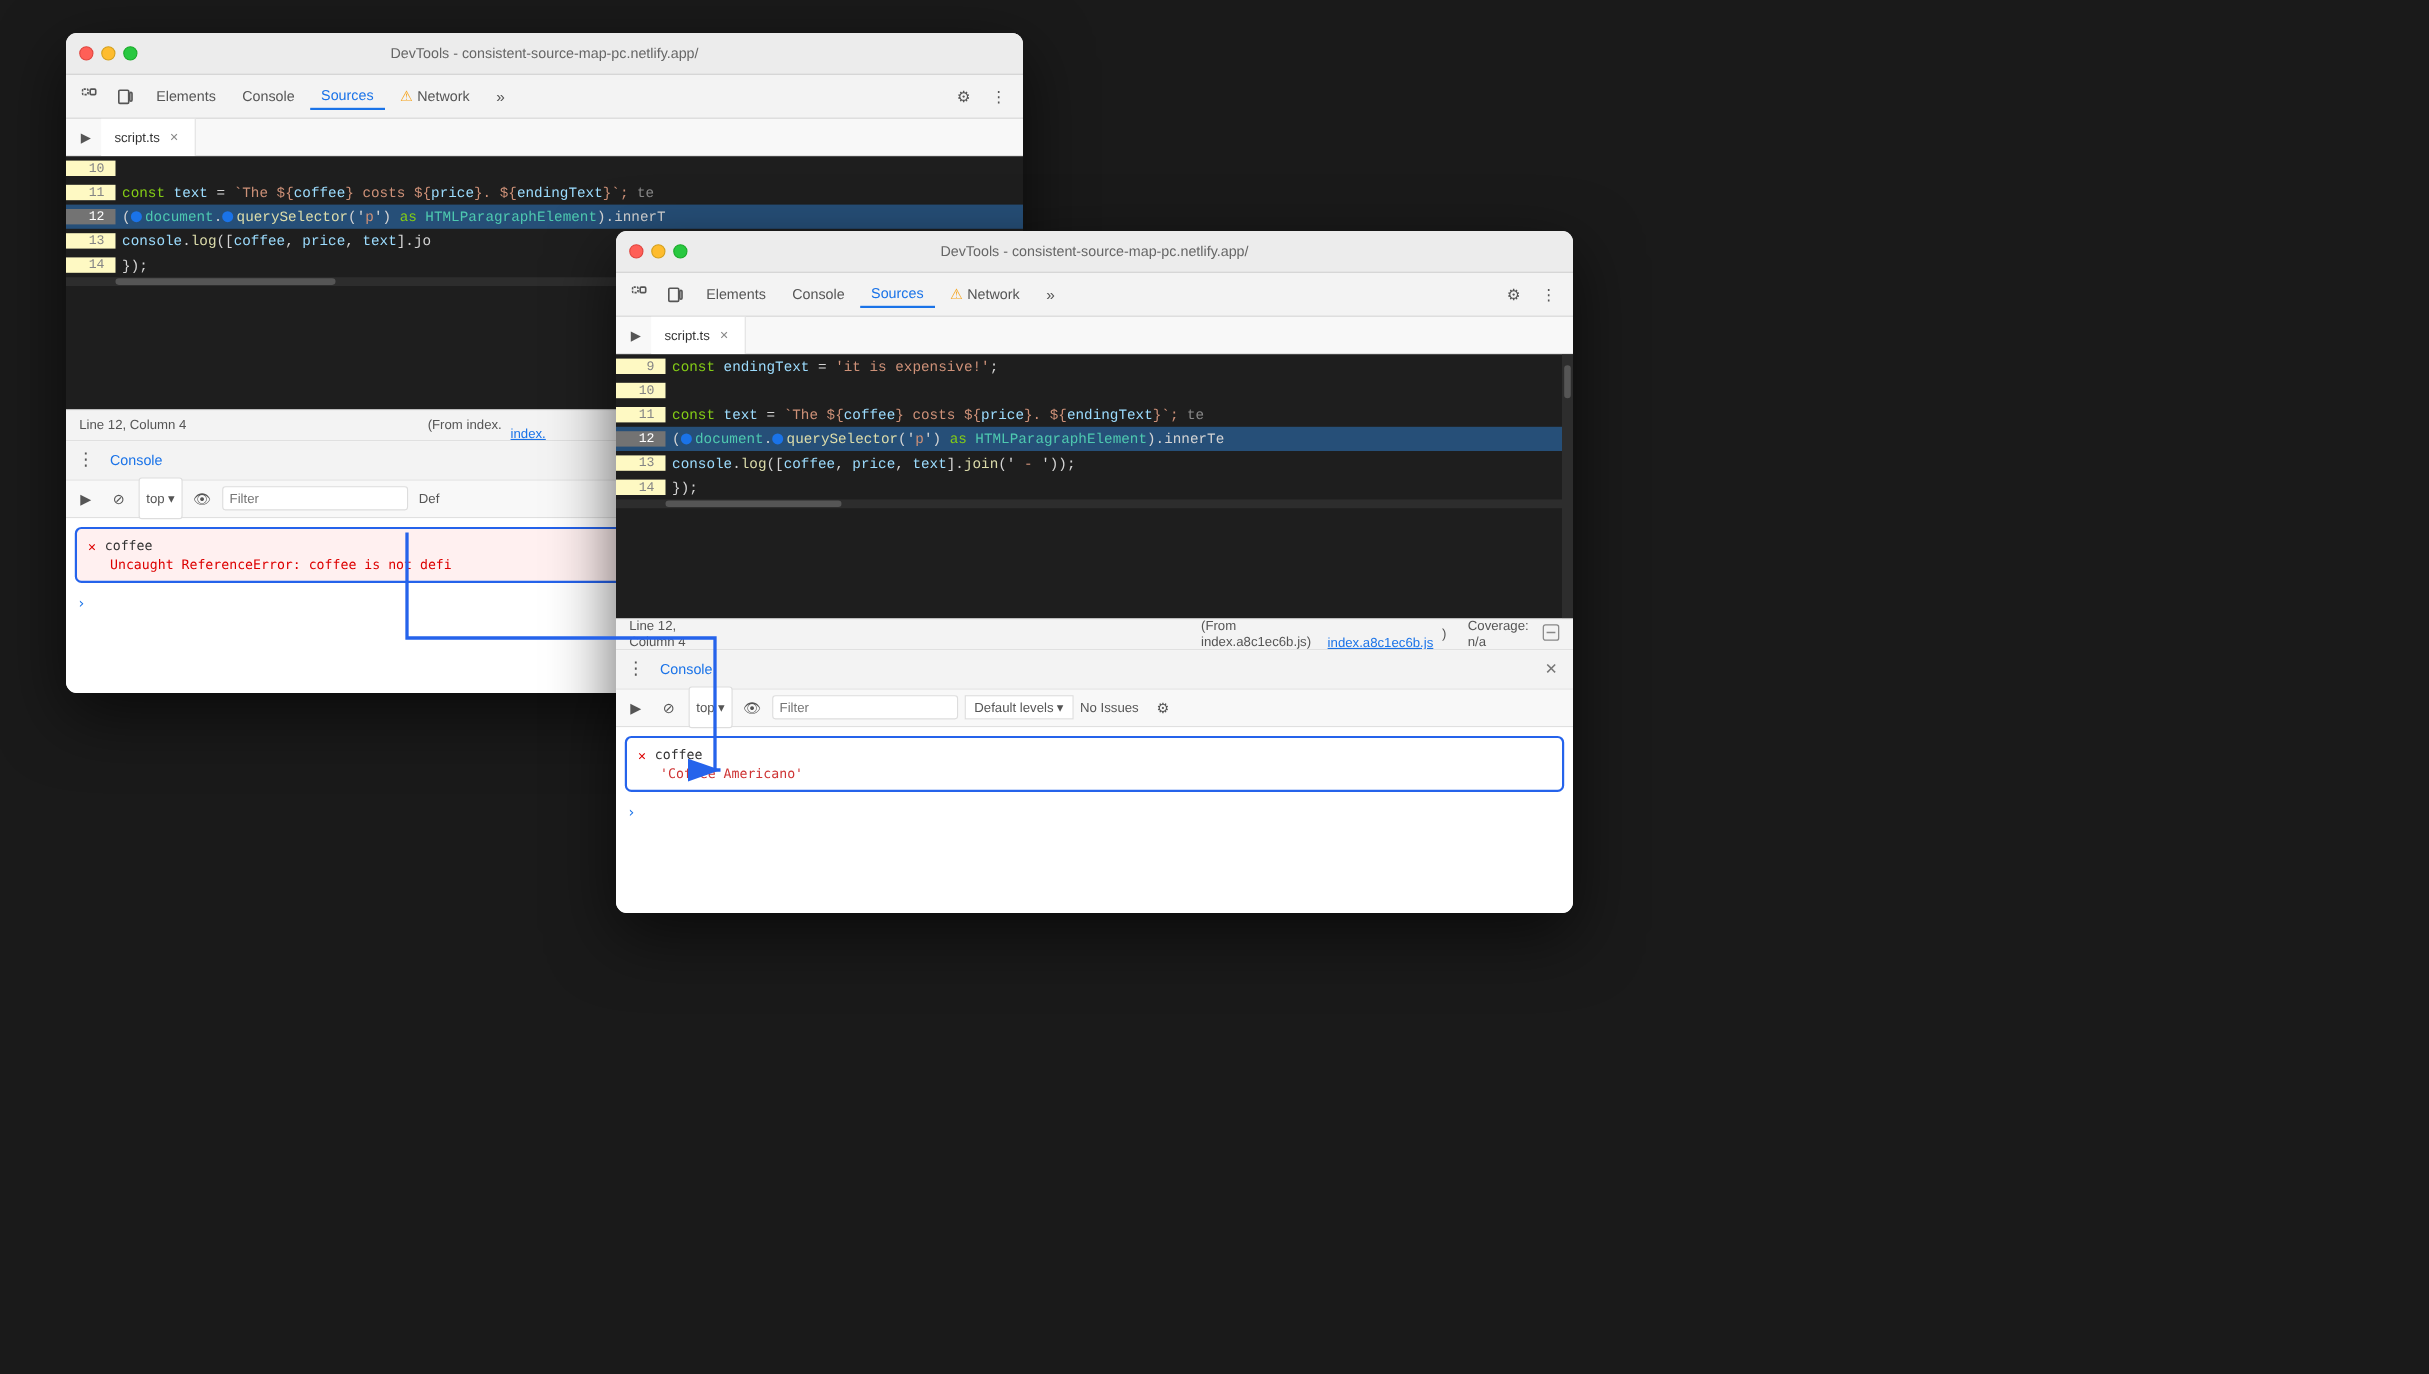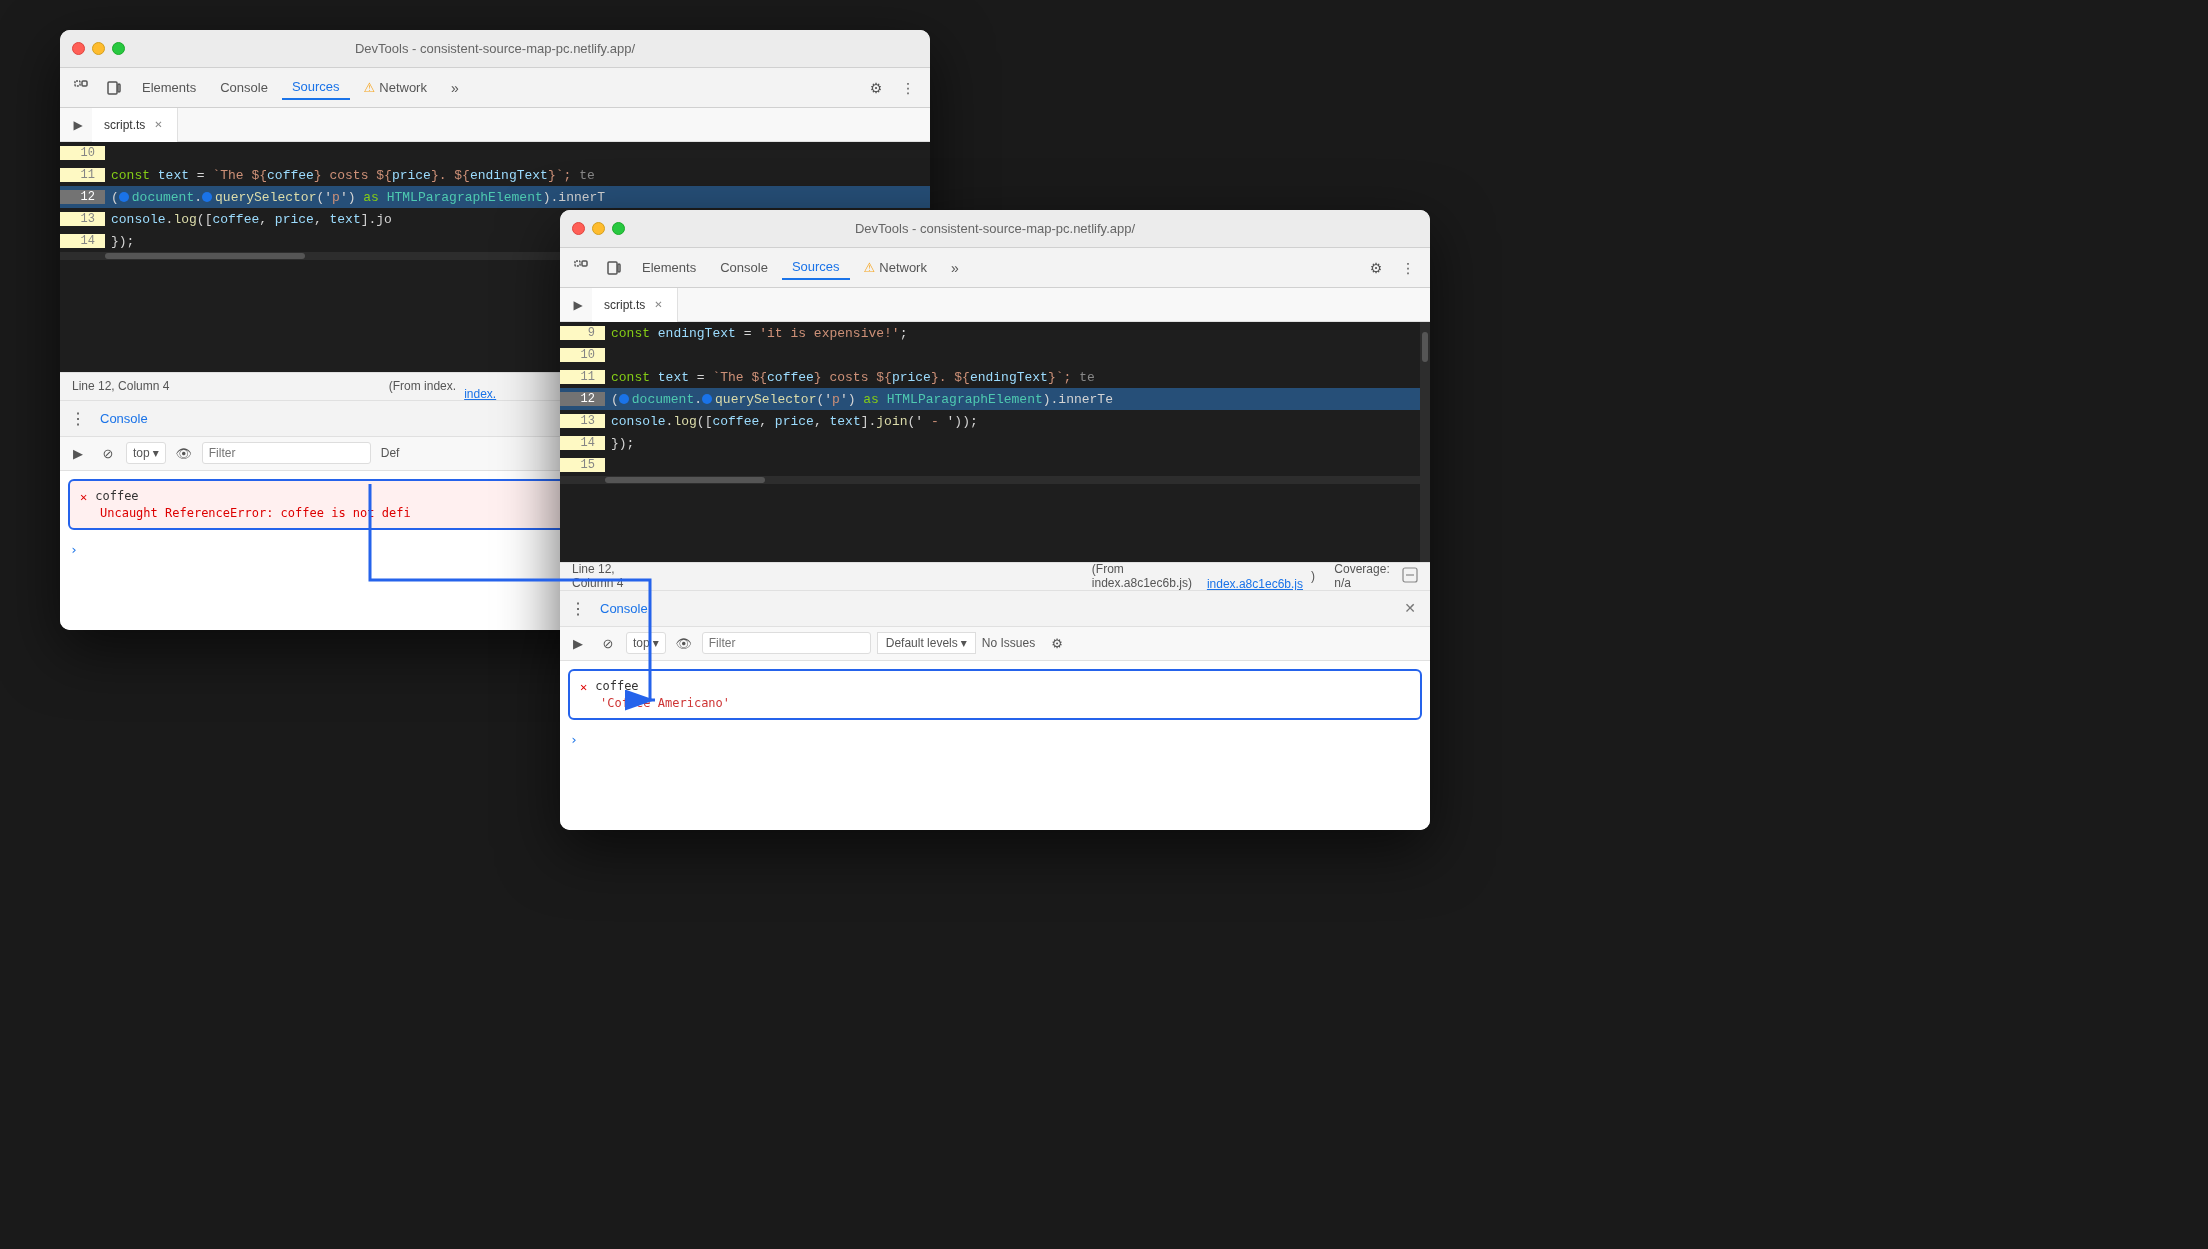--- a/index.html
+++ b/index.html
@@ -311,21 +311,21 @@
       display: flex;
       align-items: center;
       gap: 3px;
       font-size: 12px;
       color: #555;
       padding: 2px 6px;
       background: #fff;
       border: 1px solid #ddd;
       border-radius: 3px;
       cursor: pointer;
-      height: 22px;
+      height: 38px;
     }
 
     .default-levels {
       display: flex;
       align-items: center;
       gap: 3px;
       font-size: 12px;
       color: #555;
       padding: 2px 8px;
       background: #fff;
@@ -663,24 +663,20 @@
       <span class="line-number">13</span>
       <span class="line-content">
         <span class="punct">  </span><span class="var">console</span><span class="punct">.</span><span class="fn">log</span><span class="punct">([</span><span class="var">coffee</span><span class="punct">, </span><span class="var">price</span><span class="punct">, </span><span class="var">text</span><span class="punct">].</span><span class="fn">join</span><span class="punct">('</span><span class="str"> - </span><span class="punct">'));</span>
       </span>
     </div>
     <div class="code-line">
       <span class="line-number">14</span>
       <span class="line-content">
         <span class="punct">  });</span>
       </span>
-    </div>
-    <div class="code-line">
-      <span class="line-number">15</span>
-      <span class="line-content"></span>
     </div>
 
     <div class="scrollbar-h">
       <div class="scrollbar-h-thumb" style="width:160px; left:45px;"></div>
     </div>
 
     <div style="position:absolute; right:0; top:0; bottom:0; width:10px; background:#2d2d2d;">
       <div style="width:6px;height:30px;background:#555;border-radius:3px;margin:2px;margin-top:10px;"></div>
     </div>
   </div>

